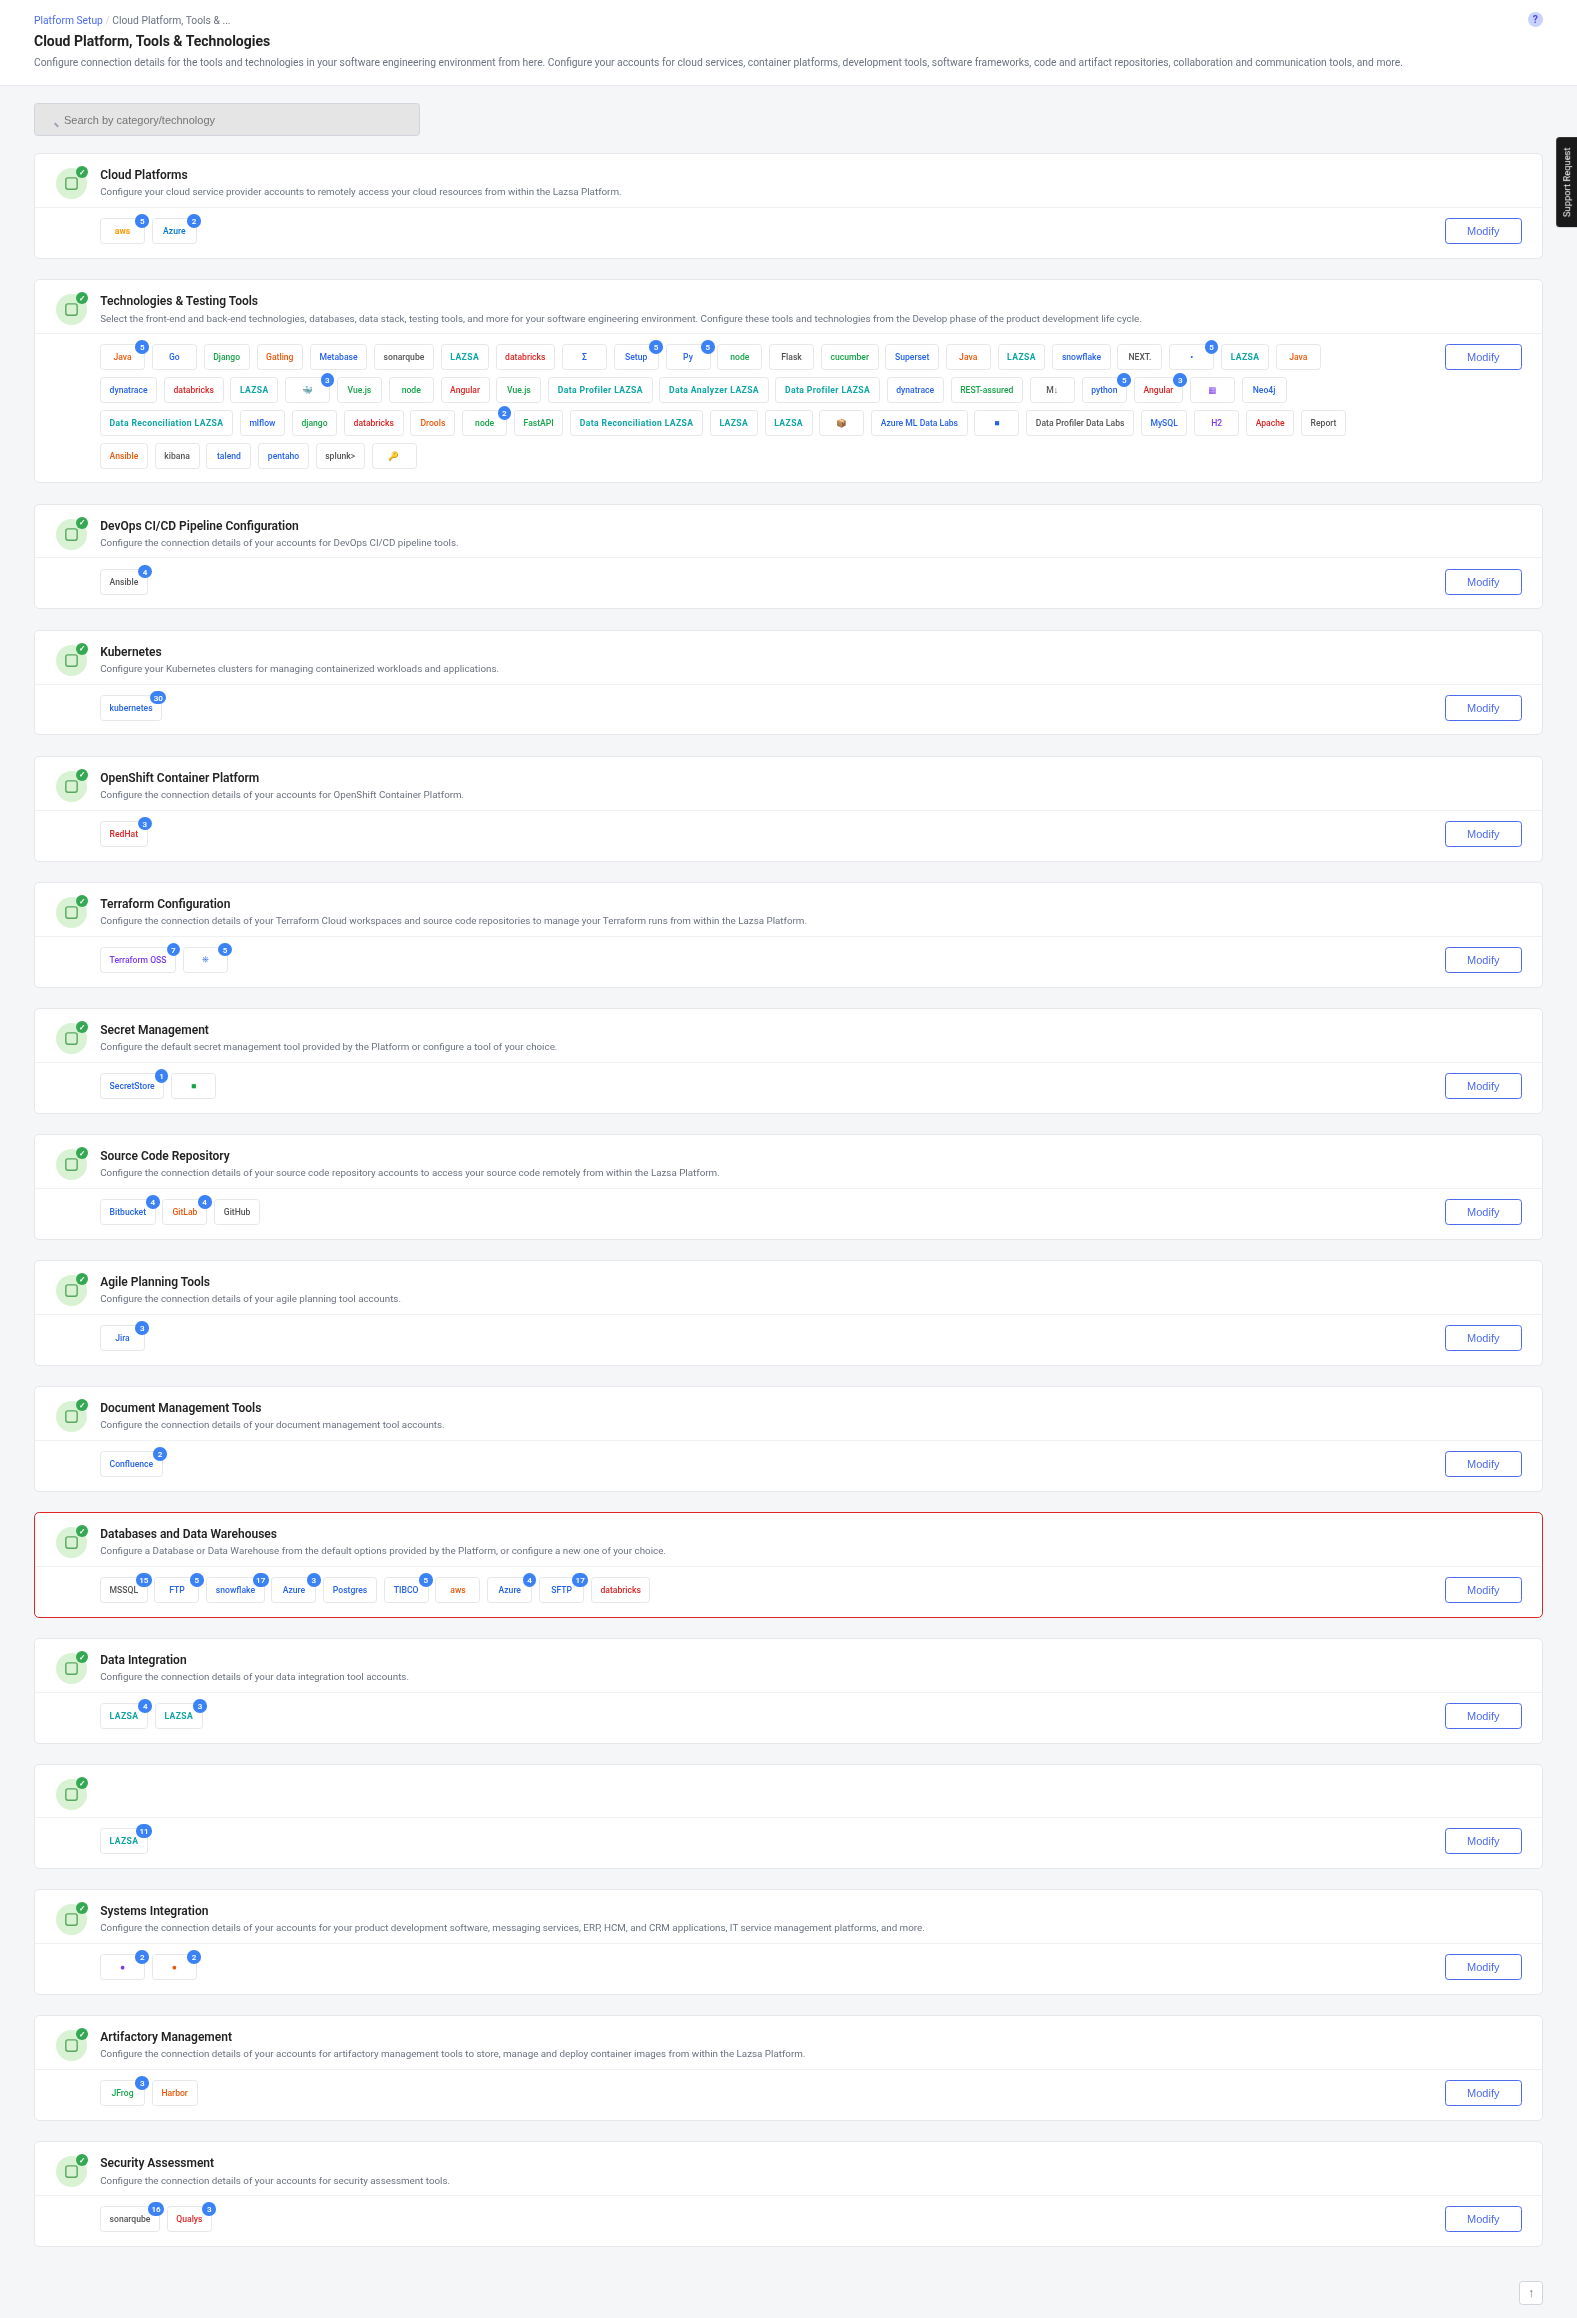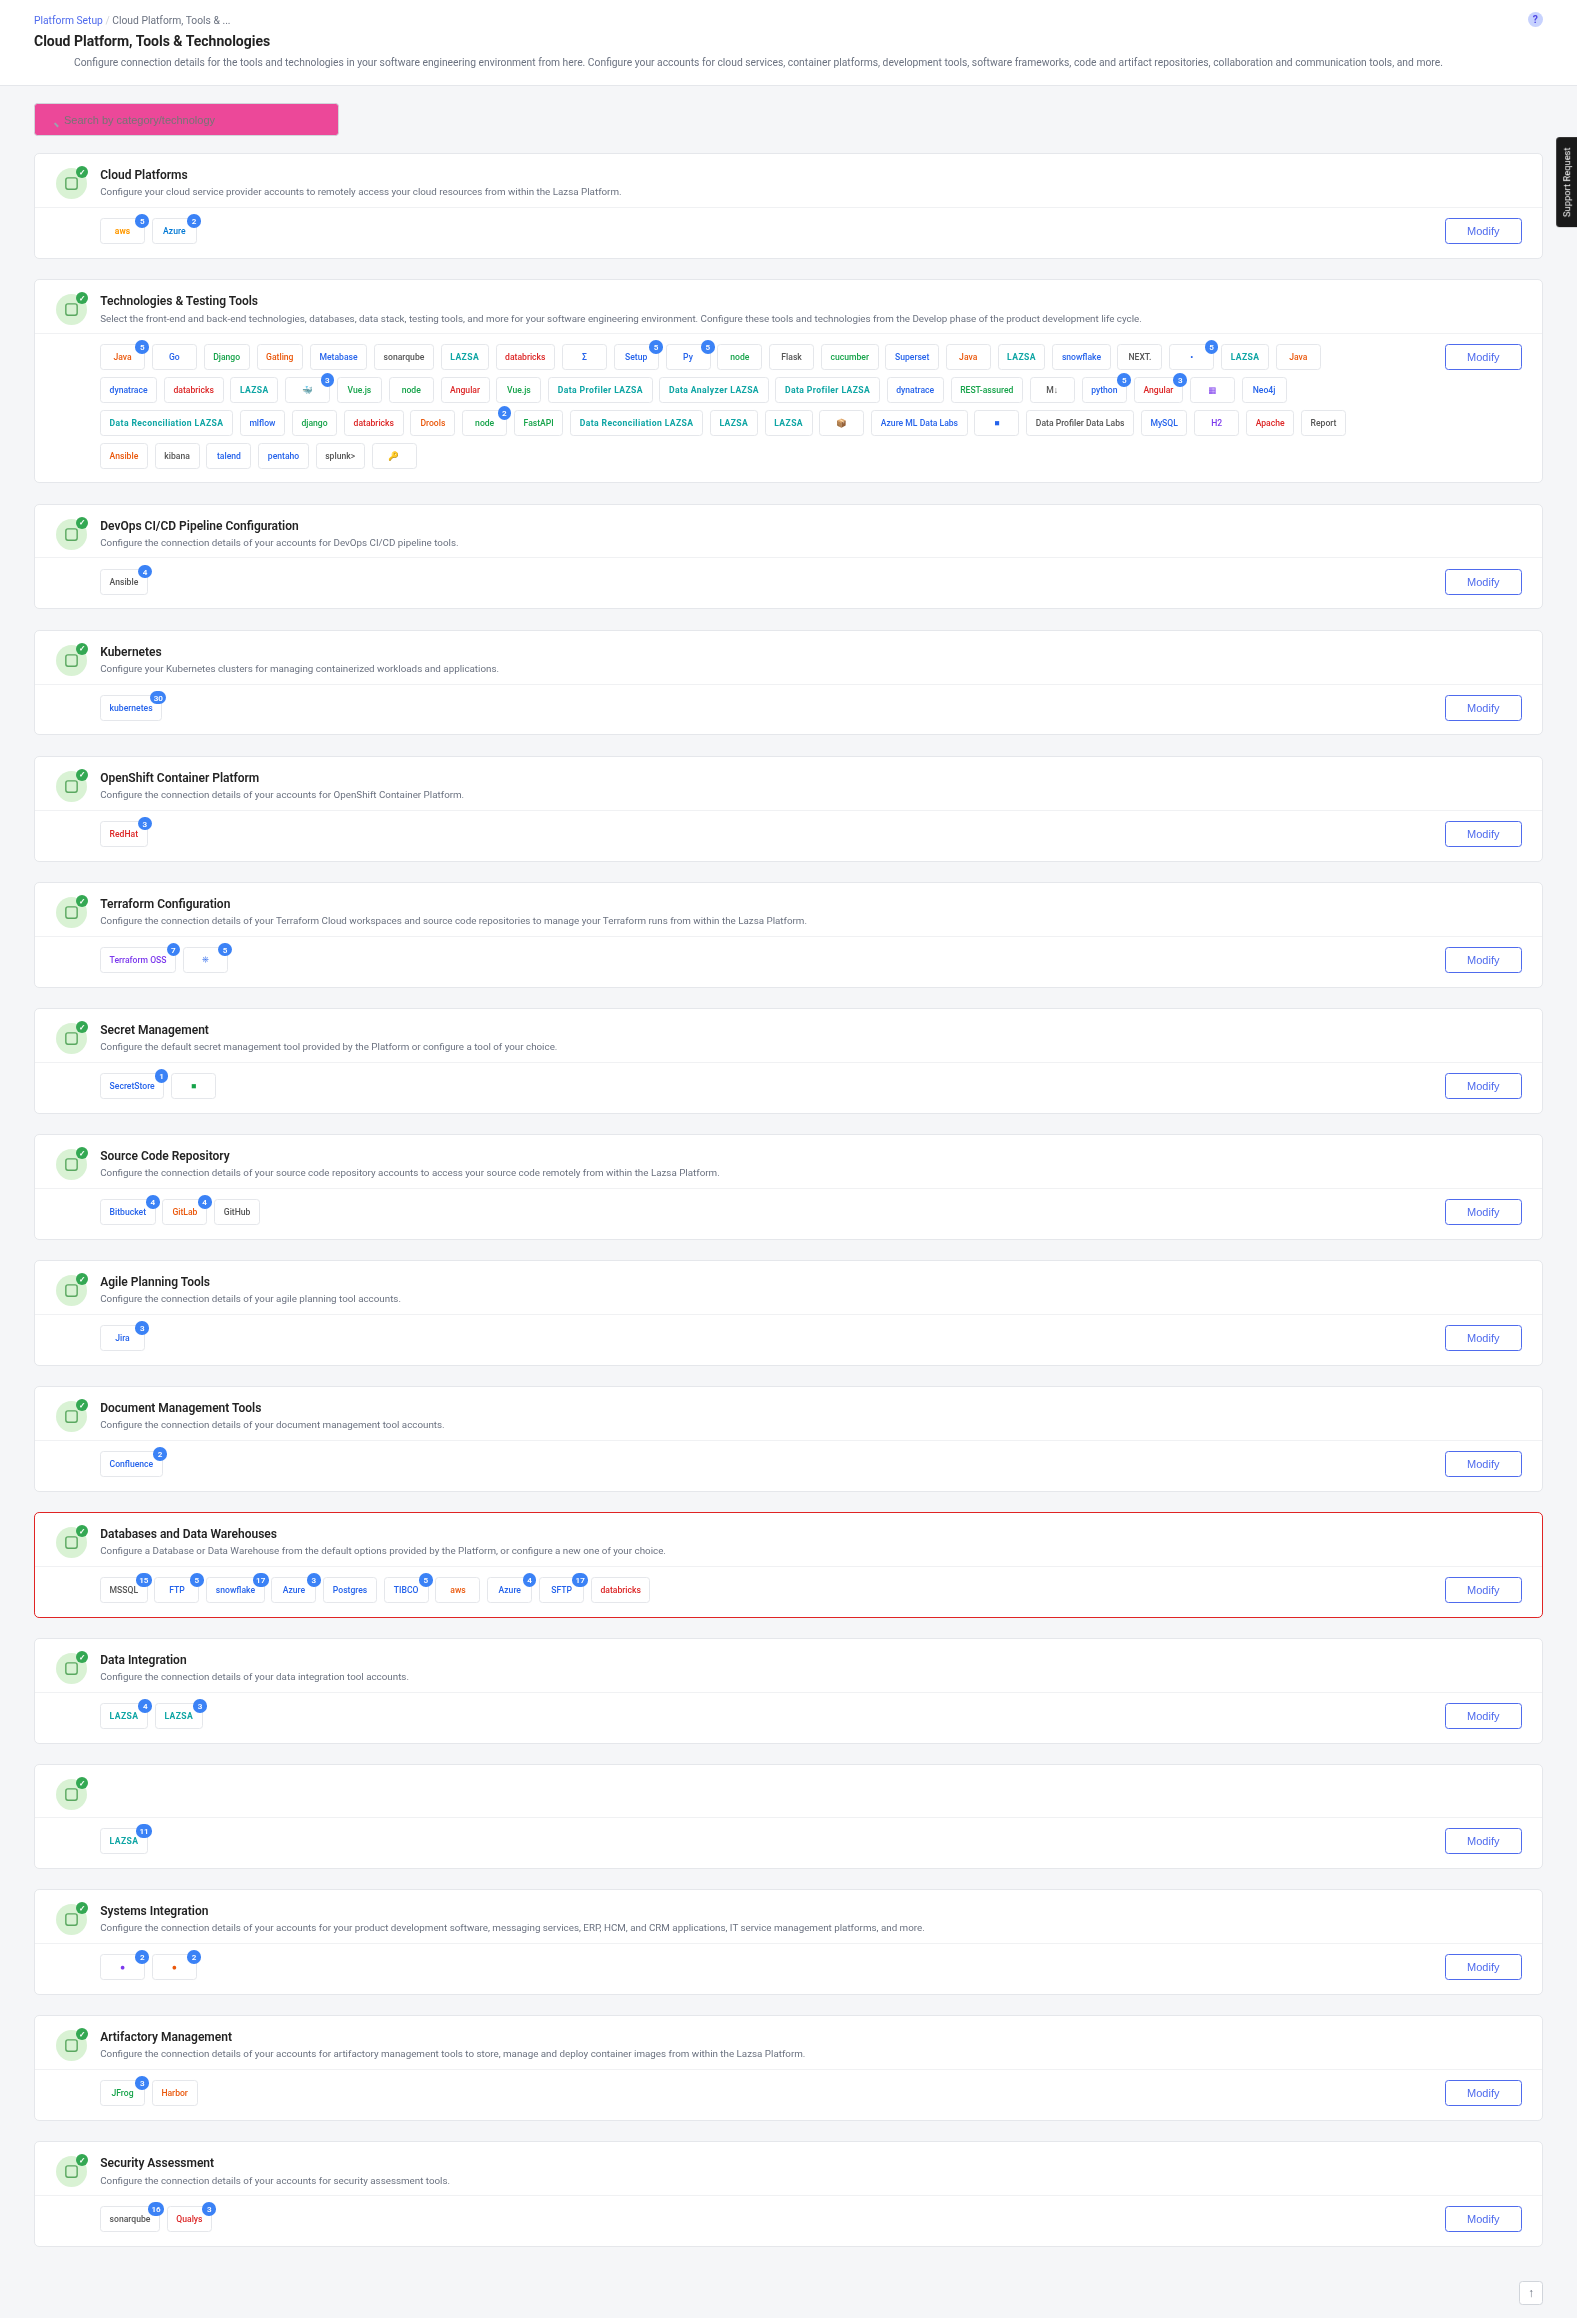--- a/index.html
+++ b/index.html
@@ -23,36 +23,36 @@
   padding: 13.7px 34px 15.4px 34px;
   position: relative;
 }
 .breadcrumb {
   font-size: 10.3px;
   color: #6b7280;
   margin-bottom: 6.8px;
 }
 .breadcrumb a { color: #4f6bed; text-decoration: none; margin-top: 39px; }
 .title { font-size: 14px; font-weight: 700; color: #222; margin-bottom: 5.1px; }
-.subtitle { font-size: 10.3px; color: #6b7280; line-height: 1.5; max-width: 1370px; margin-left: 40px; }
+.subtitle { font-size: 10.3px; color: #6b7280; line-height: 1.5; max-width: 1370px; }
 .help-icon {
   position: absolute; top: 12px; right: 34px;
   width: 15.4px; height: 15.4px; border-radius: 50%;
   background: #c7d2fe; color: #4f46e5;
   display: flex; align-items: center; justify-content: center;
   font-size: 10.3px; font-weight: 700;
 }
 .content { padding: 17px 34px 26px 34px; }
 .search-wrap { margin-bottom: 17px; }
 .search-input {
-  width: 305px; height: 33px;
+  width: 386px; height: 33px;
   border: 0.9px solid #d1d5db; border-radius: 3.4px;
   padding: 0 10.3px 0 29px;
   font-size: 11px; color: #333;
-  background: #ec4899;
+  background: #e5e5e5;
   position: relative;
 }
 .search-box { position: relative; display: inline-block; }
 .search-box::before {
   content: "";
   position: absolute; left: 10.3px; top: 50%; transform: translateY(-50%);
   width: 12px; height: 12px;
   border: 1.7px solid #9ca3af; border-radius: 50%;
 }
 .search-box::after {

